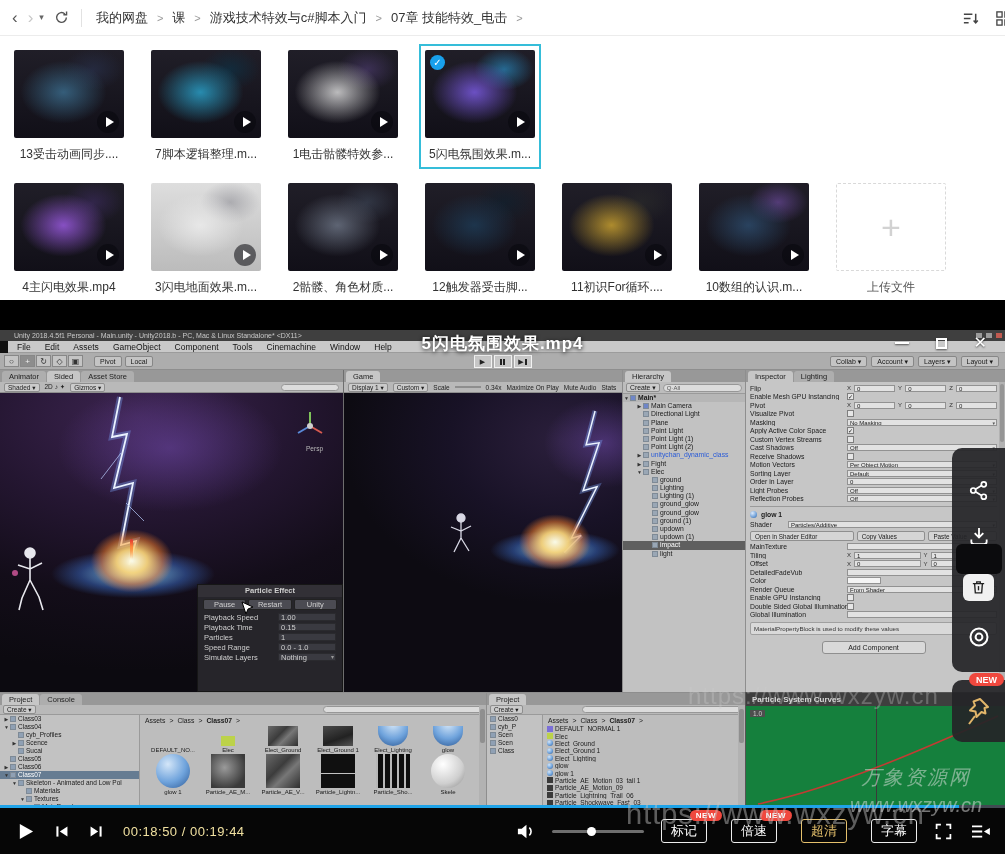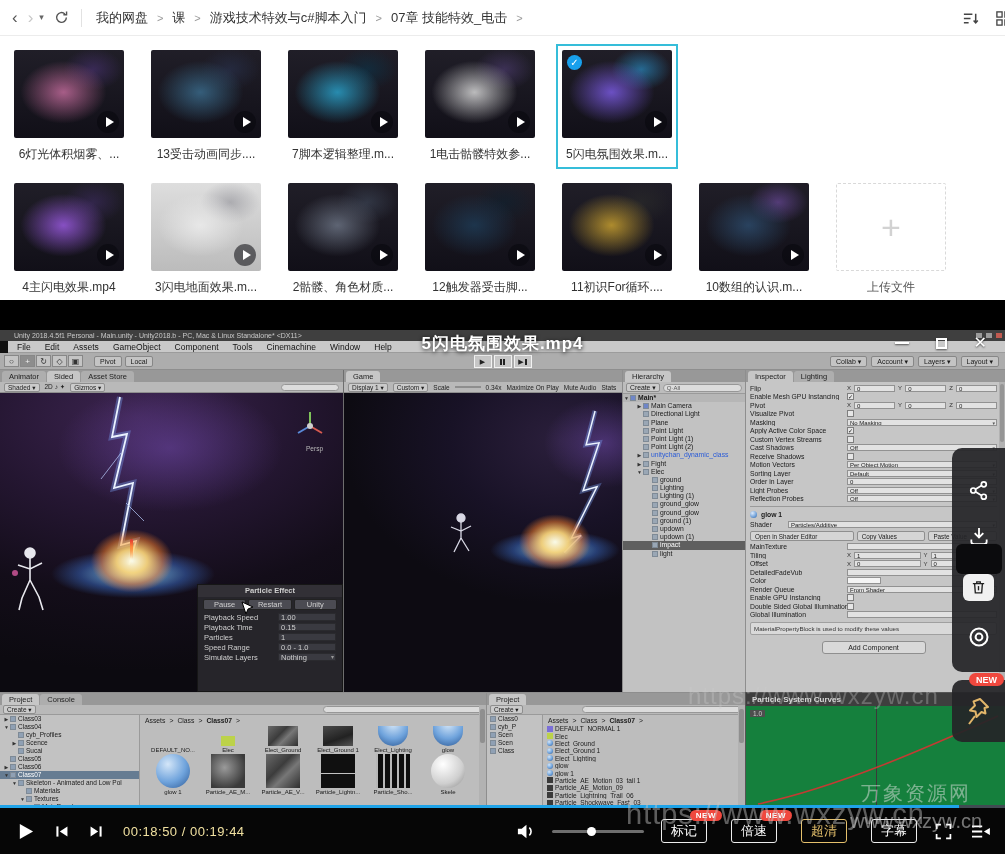--- a/index.html
+++ b/index.html
@@ -68,21 +68,21 @@
     padding:2px 9px; cursor:pointer; white-space:nowrap; }
   .ctl-btn.active { color:#e5c06c; border-color:#e5c06c; }
   .new-badge { position:absolute; top:-10px; right:-16px; background:#f0483e; color:#fff; font-size:8px;
     font-weight:bold; padding:1px 6px; border-radius:8px; letter-spacing:.5px; }
 
   
   .wm-top { position:absolute; top:352px; left:688px; font-size:24px; color:rgba(205,205,205,.32);
     letter-spacing:1px; white-space:nowrap; z-index:5; }
   .wm-big { position:absolute; top:498px; left:626px; font-size:29px; color:rgba(200,200,200,.45);
     letter-spacing:1px; white-space:nowrap; z-index:8; pointer-events:none; }
-  .wm-brand { position:absolute; top:480px; right:4px; width:170px; text-align:center; z-index:8; pointer-events:none; }
+  .wm-brand { position:absolute; top:464px; right:4px; width:170px; text-align:center; z-index:8; pointer-events:none;font-style:italic; }
   .wm-name { font-size:20px; color:rgba(228,228,228,.5); letter-spacing:2px; }
   .wm-site { font-size:20px; color:rgba(228,228,228,.5); margin-top:3px; }
 
   
   .side-toolbar { position:absolute; right:0; top:148px; width:53px; height:224px; z-index:9;
     background:rgba(37,37,40,.93); border-radius:10px 0 0 10px; }
   .st-btn { position:absolute; left:50%; transform:translateX(-50%); cursor:pointer; }
   .st-dark { position:absolute; left:4px; top:96px; width:46px; height:30px; background:#0b0b0d; border-radius:6px; }
   .st-trash-bg { position:absolute; left:11px; top:126px; width:31px; height:27px; background:#f1f1f1; border-radius:6px;
     display:flex; align-items:center; justify-content:center; cursor:pointer; }
@@ -298,28 +298,20 @@
               <rect x="2" y="10.5" width="5.5" height="5.5"></rect>
               <rect x="10.5" y="10.5" width="5.5" height="5.5"></rect>
             </g>
           </svg>
       </span>
     </div>
   </header>
 
   <section class="filegrid">
     <div class="grid-row r1" id="grid-row1">
-        <div class="tile">
-          <div class="thumb" style="background: radial-gradient(60% 55% at 45% 48%, rgba(192, 106, 154, 0.85), transparent 65%), radial-gradient(45% 40% at 72% 22%, rgba(69, 48, 106, 0.7), transparent 60%), linear-gradient(rgba(255, 255, 255, 0.05), rgba(0, 0, 0, 0.15)), rgb(20, 18, 28);">
-            <div class="play-badge">
-              <div class="play-tri"></div>
-            </div>
-          </div>
-          <div class="tile-label">6灯光体积烟雾、...</div>
-        </div>
         <div class="tile">
           <div class="thumb" style="background: radial-gradient(60% 55% at 45% 48%, rgba(58, 106, 138, 0.85), transparent 65%), radial-gradient(45% 40% at 72% 22%, rgba(40, 48, 74, 0.7), transparent 60%), linear-gradient(rgba(255, 255, 255, 0.05), rgba(0, 0, 0, 0.15)), rgb(20, 18, 28);">
             <div class="play-badge">
               <div class="play-tri"></div>
             </div>
           </div>
           <div class="tile-label">13受击动画同步....</div>
         </div>
         <div class="tile">
           <div class="thumb" style="background: radial-gradient(60% 55% at 45% 48%, rgba(42, 160, 200, 0.85), transparent 65%), radial-gradient(45% 40% at 72% 22%, rgba(14, 50, 70, 0.7), transparent 60%), linear-gradient(rgba(255, 255, 255, 0.05), rgba(0, 0, 0, 0.15)), rgb(20, 18, 28);">

